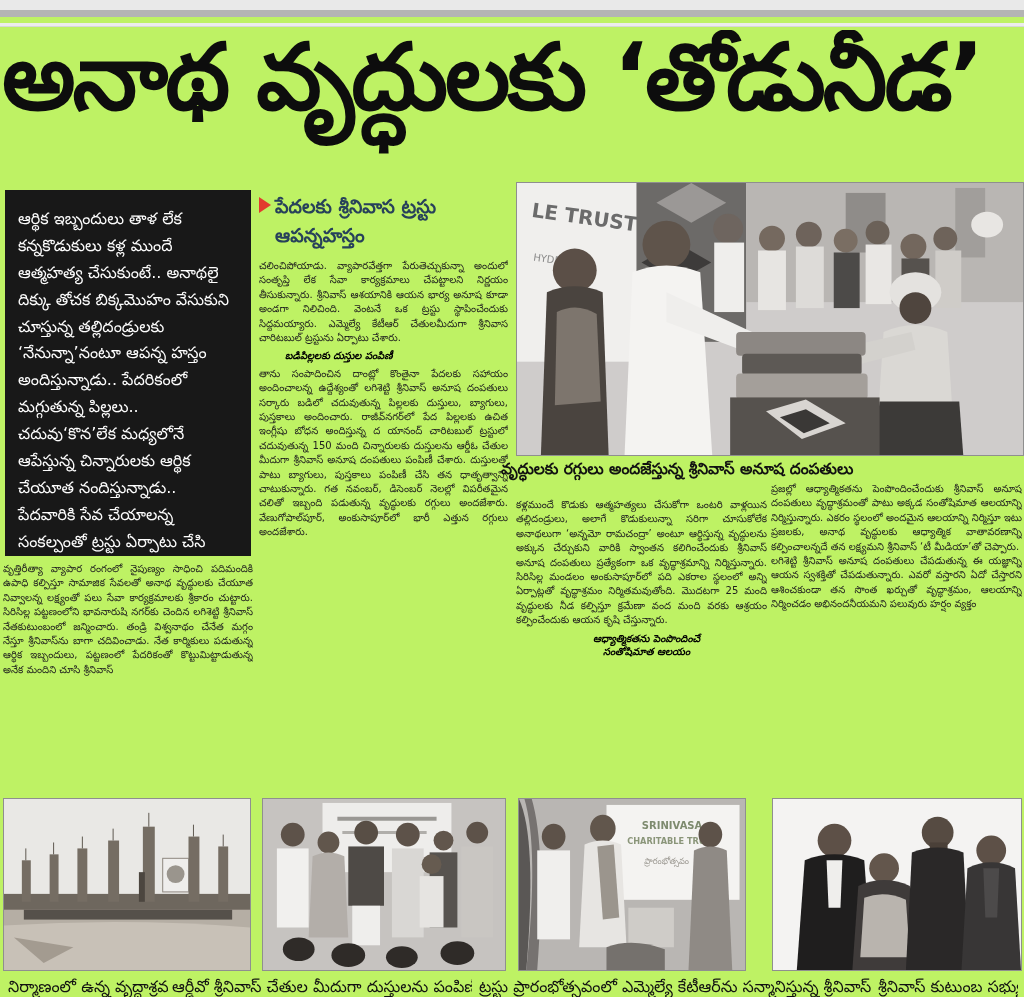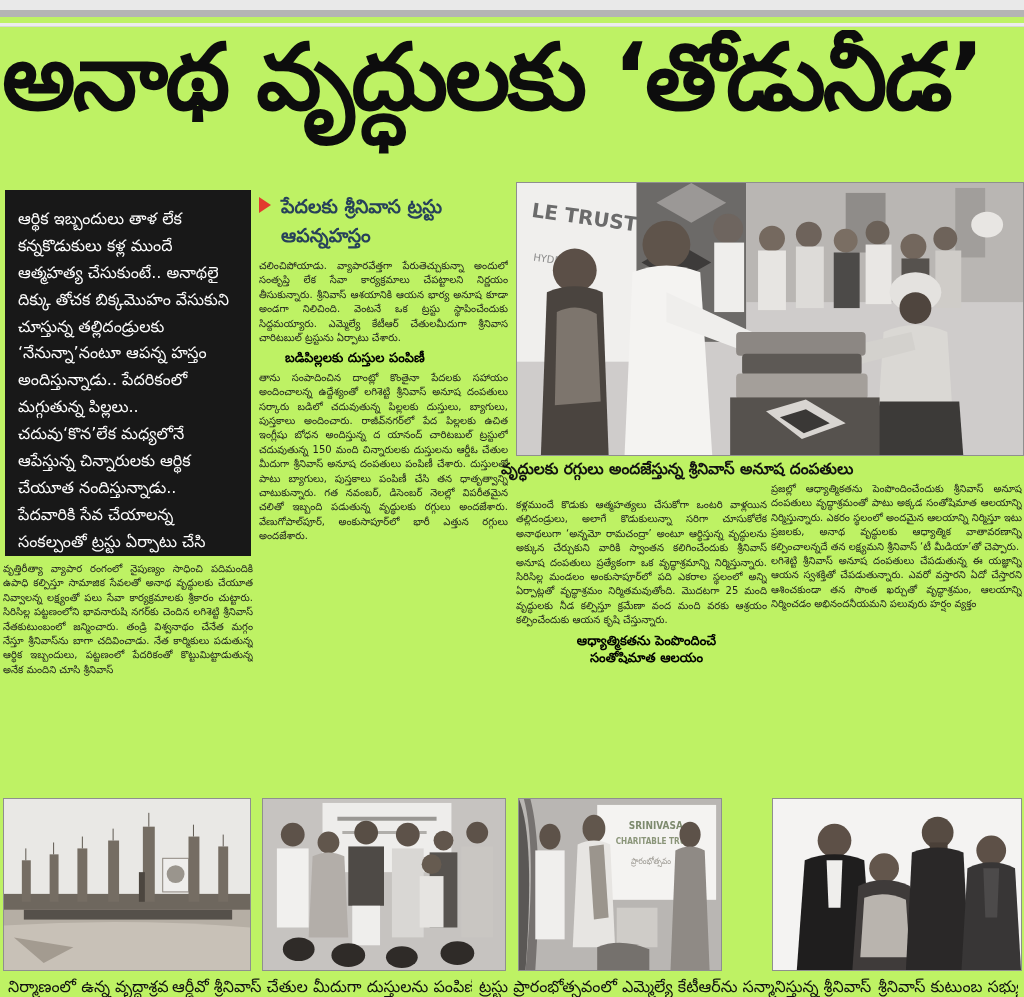--- a/index.html
+++ b/index.html
@@ -23,36 +23,36 @@
   }
   .lead-box p { font-size:16px; line-height:1.68; text-align:left; color:#fdfdfd; }
 
   .body { font-size:10px; line-height:1.44; text-align:justify; color:#1e1e1e; }
 
   .col1 { position:absolute; left:3px;  top:552px; width:250px; height:236px; overflow:hidden; }
   .col2 { position:absolute; left:259px; top:182px; width:249px; height:606px; overflow:hidden; }
   .col3 { position:absolute; left:516px; top:488px; width:251px; height:316px; overflow:hidden; }
   .col4 { position:absolute; left:771px; top:472px; width:251px; height:316px; overflow:hidden; }
 
-  .kicker { display:flex; gap:10px; margin-bottom:10px; }
+  .kicker { display:flex; gap:4px; margin-bottom:10px; }
   .arrow {
     width:0; height:0; margin-top:5px; flex:0 0 auto;
     border-top:8px solid transparent; border-bottom:8px solid transparent;
     border-left:12px solid #e23b2e;
   }
   .kicker-text { font-size:19px; line-height:1.5; font-weight:bold; color:#27415a; }
 
-  .subhead { font-size:13px; font-weight:bold; color:#000; margin:4px 0 4px 26px; line-height:1.35; }
+  .subhead { font-size:10px; font-weight:bold; color:#000; margin:4px 0 4px 26px; line-height:1.35;font-style:italic; }
   .subhead.two-line { margin-left:10px;text-align:center; }
 
   figure.photo { position:absolute; border:1px solid #8f8f8f; background:#d9d9d9; overflow:hidden; }
   .main-photo  { left:516px; top:172px; width:508px; height:274px; }
   .bp1 { left:3px;   top:788px; width:248px; height:173px; }
   .bp2 { left:262px; top:788px; width:244px; height:173px; }
-  .bp3 { left:518px; top:788px; width:204px; height:173px; }
+  .bp3 { left:518px; top:788px; width:228px; height:173px; }
   .bp4 { left:772px; top:788px; width:250px; height:173px; }
   figure.photo svg { display:block; width:100%; height:100%; }
 
   .main-caption {
     position:absolute; left:501px; top:450px; width:506px;
     font-size:15.5px; font-weight:bold; color:#111;
   }
   .bottom-caption {
     position:absolute; top:967px; font-size:16px; font-weight:normal; color:#111; white-space:nowrap; overflow:hidden;
   }

